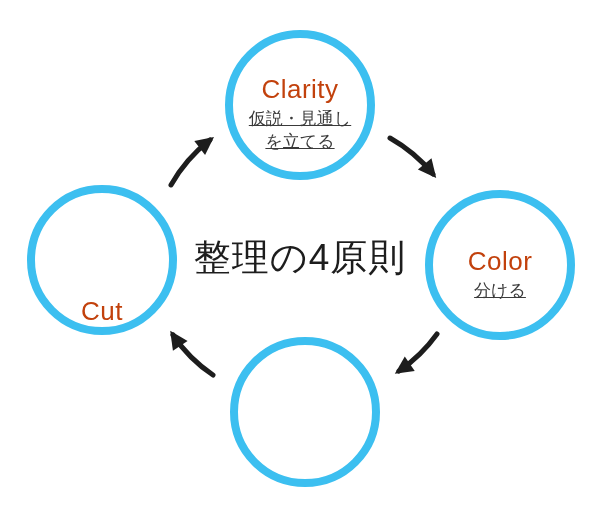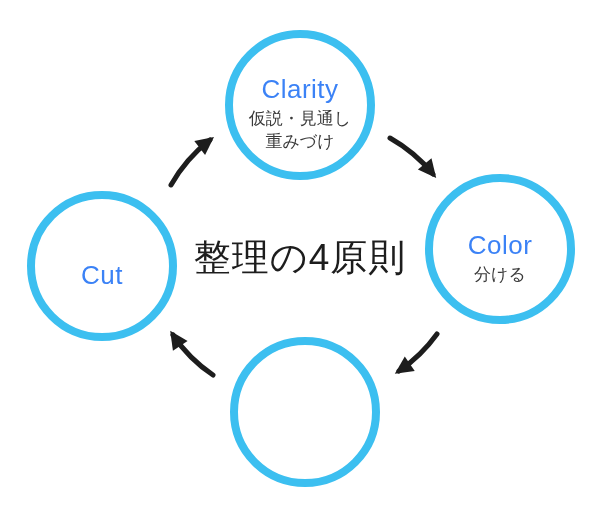--- a/index.html
+++ b/index.html
@@ -21,37 +21,37 @@
     border: 8px solid #3CBFF0;
     border-radius: 50%;
     background: #ffffff;
     display: flex;
     flex-direction: column;
     align-items: center;
     justify-content: center;
     text-align: center;
   }
   .node-clarity { left: 225px; top: 30px;  width: 150px; height: 150px; }
-  .node-color   { left: 425px; top: 174px; width: 150px; height: 150px; }
+  .node-color   { left: 425px; top: 190px; width: 150px; height: 150px; }
   .node-carat   { left: 230px; top: 337px; width: 150px; height: 150px; }
-  .node-cut     { left: 27px;  top: 191px; width: 150px; height: 150px; }
+  .node-cut     { left: 27px;  top: 185px; width: 150px; height: 150px; justify-content: flex-end; }
   .node .en {
     font-size: 26px;
     line-height: 1.15;
-    color: #3b82f6;
+    color: #c2410c;
     letter-spacing: 0.5px;
     margin-top: 19px;
   }
   .node .ja {
     margin-top: 3px;
     font-size: 17px;
     line-height: 1.33;
     color: #3a3a3a;
   }
-  .ja-line { display: block; }
+  .ja-line { display: block; text-decoration: underline; }
   .diagram-title {
     position: absolute;
     left: 0;
     right: 0;
     top: 237px;
     text-align: center;
     font-size: 37px;
     line-height: 41px;
     color: #1d1d1d;
     letter-spacing: 1px;
@@ -87,21 +87,21 @@
     <path class="arrow-path" marker-end="url(#ah)" d="M 437 334 A 152 152 0 0 1 399 371"></path>
     <path class="arrow-path" marker-end="url(#ah)" d="M 213 375 A 146 146 0 0 1 173 335"></path>
   </svg>
 
   <div class="diagram-title">整理の4原則</div>
 
   <div class="node node-clarity">
     <div class="en">Clarity</div>
     <div class="ja">
       <span class="ja-line">仮説・見通し</span>
-      <span class="ja-line">重みづけ</span>
+      <span class="ja-line">を立てる</span>
     </div>
   </div>
 
   <div class="node node-color">
     <div class="en">Color</div>
     <div class="ja">
       <span class="ja-line">分ける</span>
     </div>
   </div>
 

